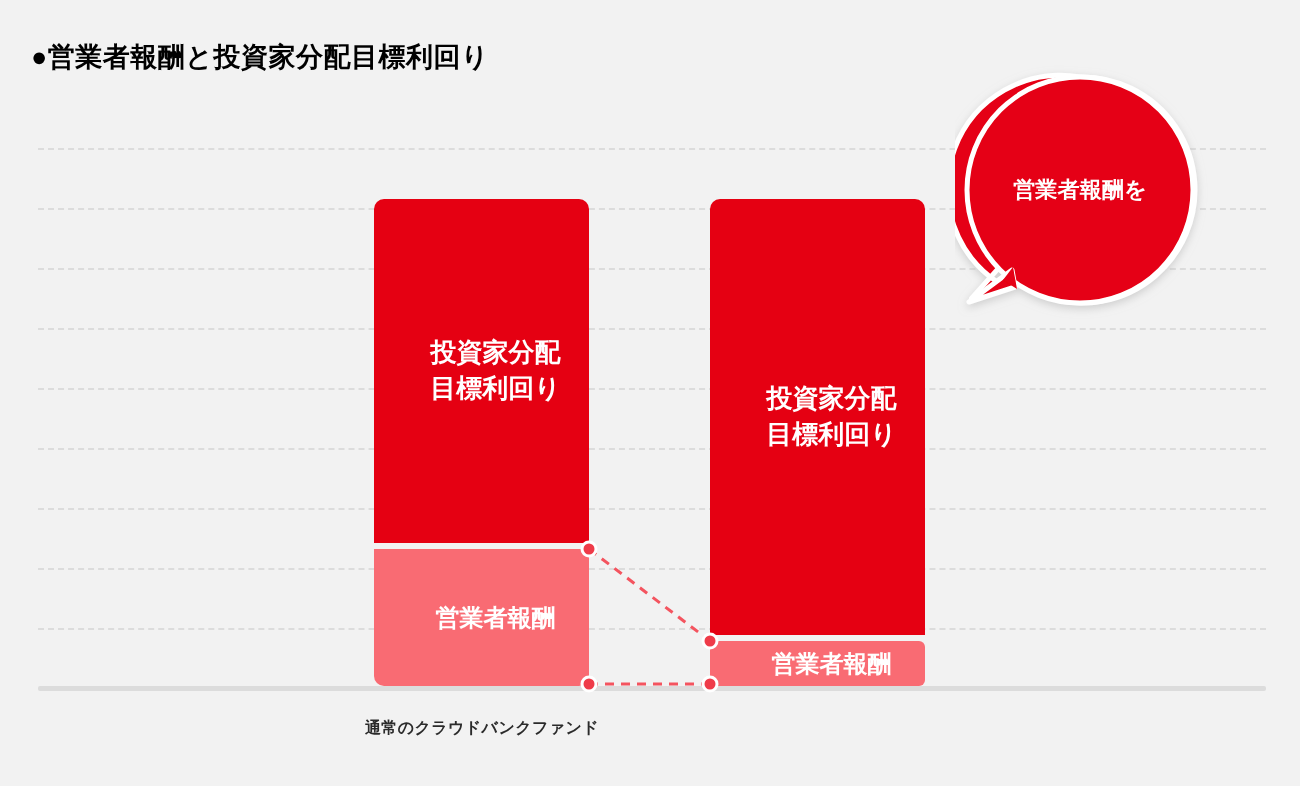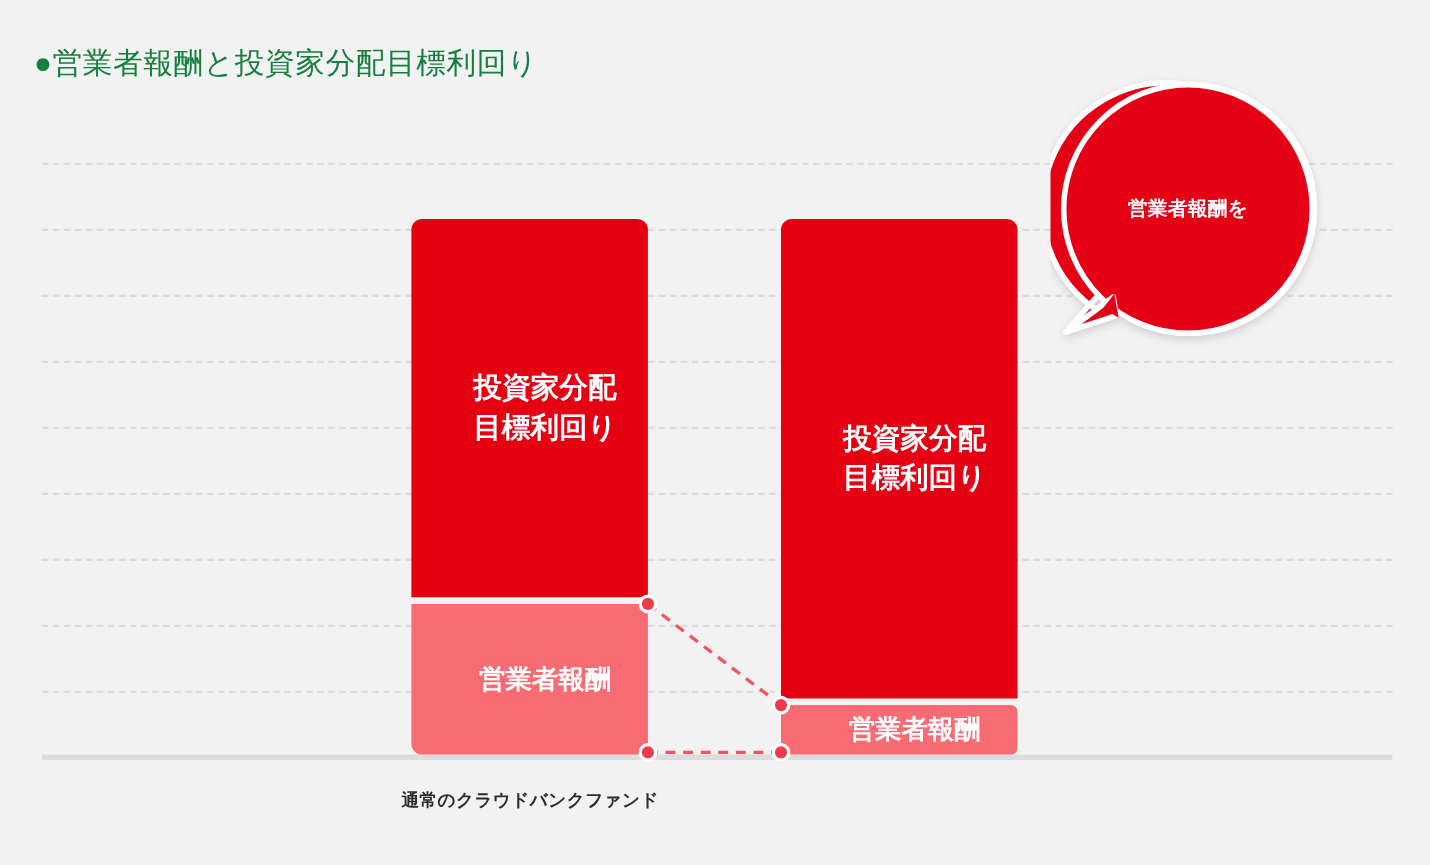--- a/index.html
+++ b/index.html
@@ -16,23 +16,23 @@
     position: relative;
     color: #231815;
   }
 
   
   .chart-title {
     position: absolute;
     left: 31px;
     top: 39px;
     font-size: 27px;
-    font-weight: normal;
+    font-weight: bold;
     letter-spacing: 0.5px;
-    color: #15803d;
+    color: #000000;
     white-space: nowrap;
   }
 
   
   .plot-area {
     position: absolute;
     left: 0;
     top: 0;
     width: 1300px;
     height: 786px;
@@ -163,21 +163,21 @@
     left: 0;
     top: 0;
     width: 226px;
     height: 226px;
     display: flex;
     flex-direction: column;
     align-items: center;
     justify-content: center;
     color: #ffffff;
     font-weight: bold;
-    font-size: 18px;
+    font-size: 22px;
     line-height: 1.62;
     text-align: center;
     letter-spacing: 0.2px;
   }
 </style>
 </head>
 <body>
 
 <div class="chart-title">●営業者報酬と投資家分配目標利回り</div>
 

